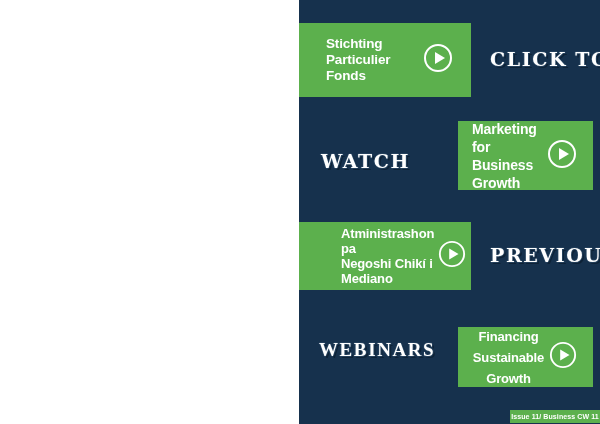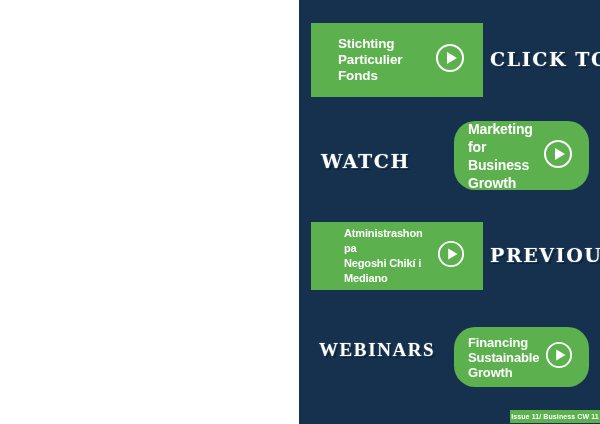--- a/index.html
+++ b/index.html
@@ -36,29 +36,27 @@
     background: #16314d;
   }
   
   .card {
     position: absolute;
     background: #5cb04d;
     box-sizing: border-box;
     display: flex;
     align-items: center;
     justify-content: space-between;
-    margin-left: 12px;
   }
   .card-left {
     left: 299px;
   }
   .card-right {
-    left: 442px;
+    left: 458px;
     width: 135px;
-    border-radius: 21px;
   }
   .card-title {
     color: #ffffff;
     font-family: "Liberation Sans", sans-serif;
     font-weight: bold;
     font-size: 13.5px;
     line-height: 16px;
     letter-spacing: -0.15px;
     padding-left: 27px;
     padding-right: 4px;
@@ -142,33 +140,33 @@
 Business Growth</span>
     <span class="play-icon">
       <svg width="30" height="30" viewBox="0 0 30 30">
         <circle cx="15" cy="15" r="13" fill="none" stroke="#ffffff" stroke-width="2"></circle>
         <polygon points="12,9 22,15 12,21" fill="#ffffff"></polygon>
       </svg>
     </span>
   </div>
 
   <div class="card card-left" id="card-2" style="top:222px; height:68px; width:172px;">
-    <span class="card-title" style="padding-left:33px; font-size:11px; line-height:15px;">Atministrashon pa
+    <span class="card-title" style="padding-left:42px; font-size:13px; line-height:15px;">Atministrashon pa
 Negoshi Chikí i
 Mediano</span>
     <span class="play-icon">
       <svg width="28" height="28" viewBox="0 0 30 30">
         <circle cx="15" cy="15" r="13" fill="none" stroke="#ffffff" stroke-width="2"></circle>
         <polygon points="12,9 22,15 12,21" fill="#ffffff"></polygon>
       </svg>
     </span>
   </div>
 
   <div class="card card-right" id="card-3" style="top:327px; height:60px;">
-    <span class="card-title" style="padding-left:14px; font-size:13px; line-height:15px;">Financing
+    <span class="card-title" style="padding-left:14px; font-size:13px; line-height:21px;text-align:center;">Financing
 Sustainable Growth</span>
     <span class="play-icon">
       <svg width="28" height="28" viewBox="0 0 30 30">
         <circle cx="15" cy="15" r="13" fill="none" stroke="#ffffff" stroke-width="2"></circle>
         <polygon points="12,9 22,15 12,21" fill="#ffffff"></polygon>
       </svg>
     </span>
   </div>
 
   <div class="headline" id="hl-0">CLICK TO</div>

